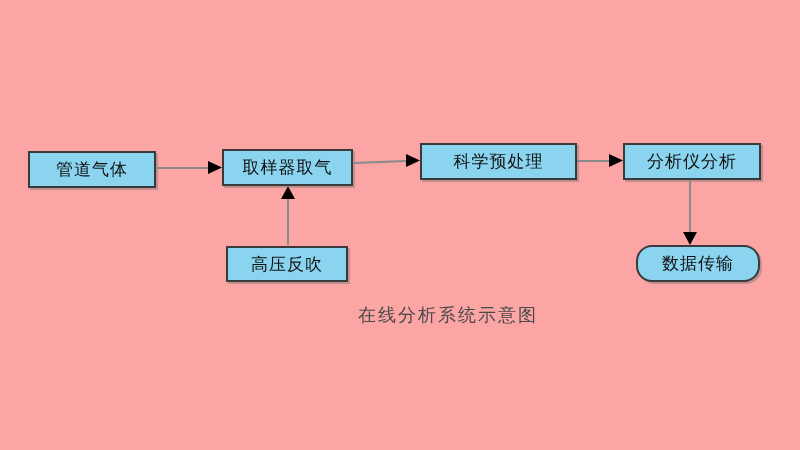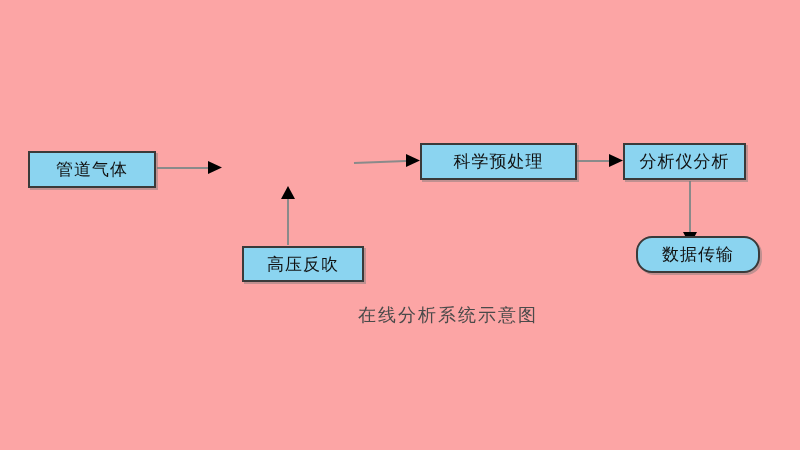--- a/index.html
+++ b/index.html
@@ -80,32 +80,35 @@
     <g>
       <line x1="288" y1="245" x2="288" y2="199" stroke="#8a8a8a" stroke-width="2"></line>
       <polygon points="281,199 295,199 288,186" fill="#000000"></polygon>
     </g>
   </svg>
 
   <div class="node" style="left:28px; top:151px; width:128px; height:37px;">
     <span>管道气体</span>
   </div>
 
+  <div class="node" style="left:222px; top:149px; width:131px; height:37px;">
+    <span>取样器取气</span>
+  </div>
 
   <div class="node" style="left:420px; top:143px; width:157px; height:37px;">
     <span>科学预处理</span>
   </div>
 
-  <div class="node" style="left:623px; top:143px; width:123px; height:37px;">
+  <div class="node" style="left:623px; top:143px; width:138px; height:37px;">
     <span>分析仪分析</span>
   </div>
 
-  <div class="node" style="left:226px; top:246px; width:122px; height:36px;margin-left:16px;">
+  <div class="node" style="left:226px; top:246px; width:122px; height:36px;">
     <span>高压反吹</span>
   </div>
 
-  <div class="node" style="left:636px; top:236px; width:124px; height:37px;border-radius:16px;">
+  <div class="node" style="left:636px; top:245px; width:124px; height:37px;border-radius:16px;">
     <span>数据传输</span>
   </div>
 
   <div class="caption" style="left:318px; top:303px;margin-left:40px;">在线分析系统示意图</div>
 
 </div>
 
 </body></html>

